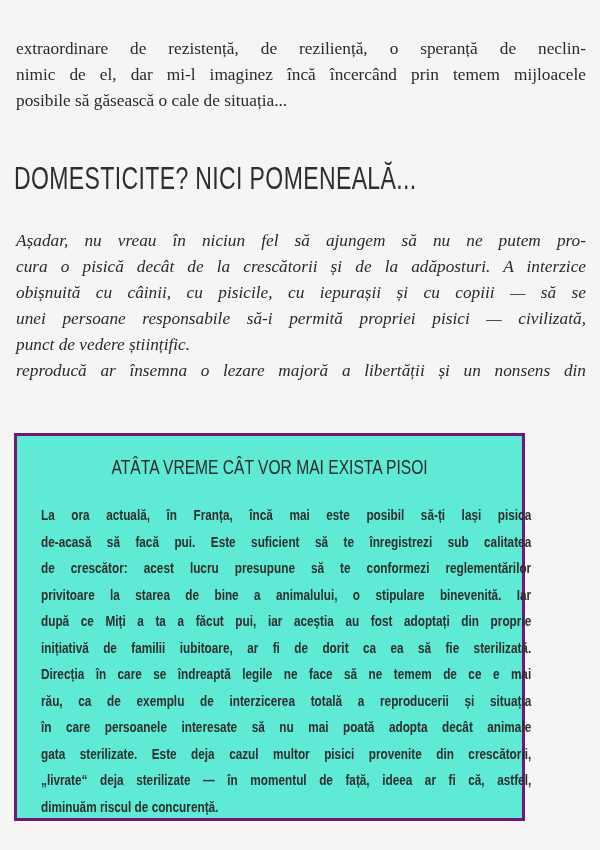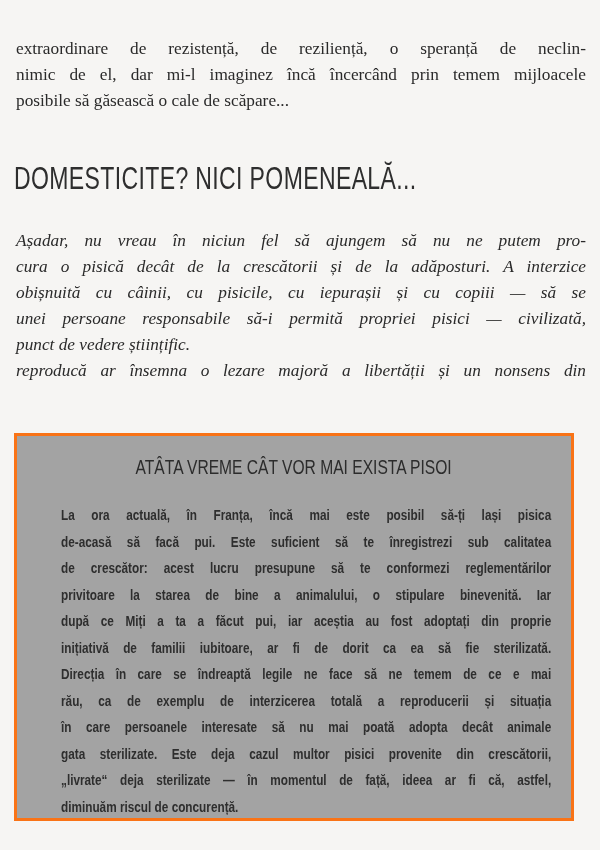--- a/index.html
+++ b/index.html
@@ -21,46 +21,46 @@
   #heading {
     position: absolute; left: 14px; top: 160px;
     font-family: "Liberation Sans Narrow", "Liberation Sans", "DejaVu Sans", sans-serif;
     font-size: 32px; font-weight: 300; letter-spacing: 0.5px;
     color: #2e2e2e;
     transform: scaleX(0.72); transform-origin: left center;
     white-space: nowrap;
   }
   #body-para { top: 228px; font-style: italic; }
   #sidebar-box {
-    position: absolute; left: 14px; top: 433px; width: 560px; height: 388px;
-    border: 3px solid #f97316;
+    position: absolute; left: 14px; top: 433px; width: 511px; height: 388px;
+    border: 3px solid #701a75;
     box-sizing: border-box;
-    background: #a3a3a3;
+    background: #5eead4;
   }
   #box-title {
     position: absolute; left: 0; right: 0; top: 20px;
     text-align: center;
     font-family: "Liberation Sans", "DejaVu Sans", sans-serif;
     font-size: 20px; font-weight: 400; color: #2c2c2c;
   }
   #box-title span { display: inline-block; transform: scaleX(0.78); }
   #box-text {
     position: absolute; left: 24px; width: 490px; top: 66px;
     font-family: "Liberation Sans", "DejaVu Sans", sans-serif;
-    font-size: 15.5px; line-height: 26.5px; font-weight: 700; color: #2e2e2e; margin-left: 20px;
+    font-size: 15.5px; line-height: 26.5px; font-weight: 700; color: #2e2e2e;
   }
   #box-text .line { transform: scaleX(0.76); transform-origin: left center; width: 645px; }
 </style>
 </head>
 <body>
 
 <div id="intro" class="serif-para">
   <span class="line">extraordinare de rezistență, de reziliență, o speranță de neclin-</span>
   <span class="line">nimic de el, dar mi-l imaginez încă încercând prin temem mijloacele</span>
-  <span class="line last">posibile să găsească o cale de scăpare...</span>
+  <span class="line last">posibile să găsească o cale de situația...</span>
 </div>
 
 <div id="heading">DOMESTICITE? NICI POMENEALĂ...</div>
 
 <div id="body-para" class="serif-para">
   <span class="line">Așadar, nu vreau în niciun fel să ajungem să nu ne putem pro-</span>
   <span class="line">cura o pisică decât de la crescătorii și de la adăposturi. A interzice</span>
   <span class="line">obișnuită cu câinii, cu pisicile, cu iepurașii și cu copiii — să se</span>
   <span class="line">unei persoane responsabile să-i permită propriei pisici — civilizată,</span>
   <span class="line last">punct de vedere științific.</span>

